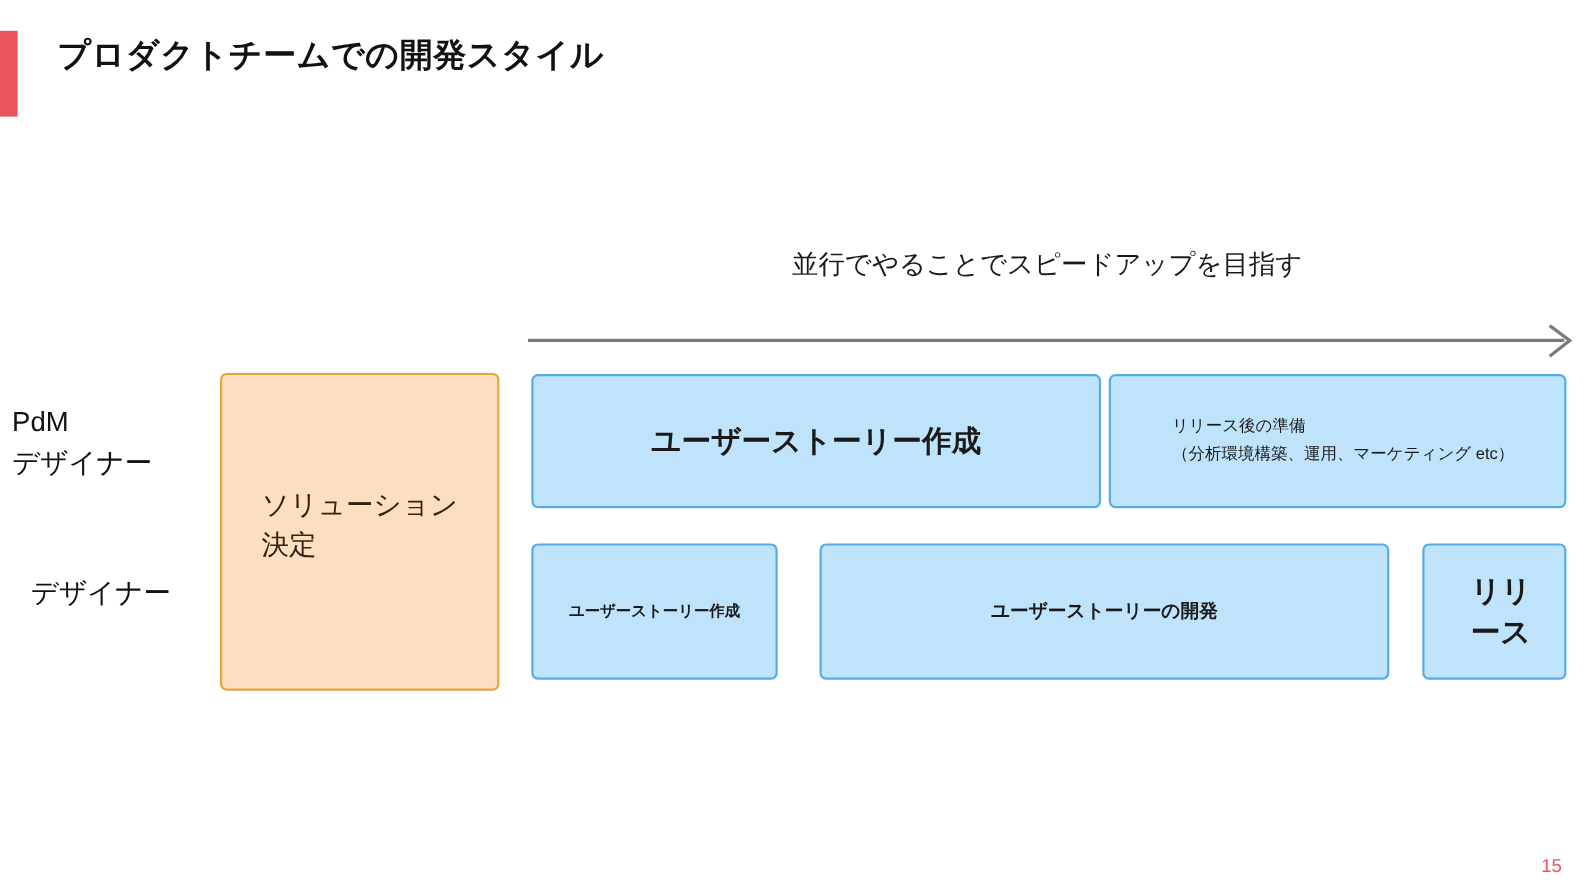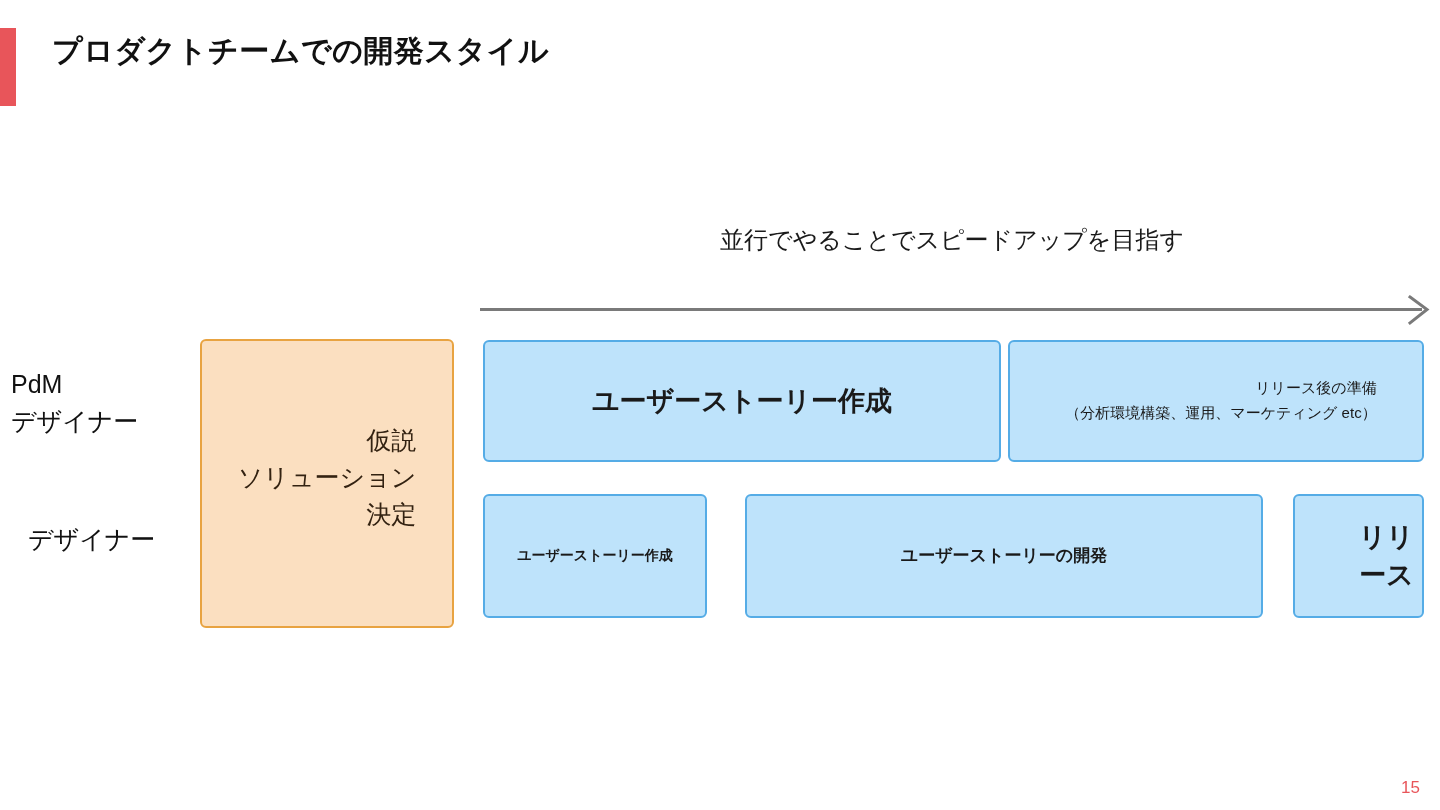--- a/index.html
+++ b/index.html
@@ -79,21 +79,21 @@
   }
 
   
   .box {
     position: absolute;
     box-sizing: border-box;
     border-radius: 6px;
     display: flex;
     align-items: center;
     justify-content: center;
-    text-align: right;
+    text-align: left;
     color: #1a1a1a;
   }
   .box-blue {
     background: #BEE3FB;
     border: 2px solid #55ACE6;
   }
   .box-orange {
     background: #FBDFC0;
     border: 2px solid #E8A341;
   }
@@ -204,21 +204,20 @@
   </div>
 
   <div class="role-label role-pdm">
     <div>PdM</div>
     <div>デザイナー</div>
   </div>
   <div class="role-label role-engineer">デザイナー</div>
 
   <div class="box box-orange" id="box-decision">
     <div class="box-text">
-      <div>仮説</div>
       <div>ソリューション</div>
       <div>決定</div>
     </div>
   </div>
 
   <div class="box box-blue" id="box-story-pdm">
     <div class="box-text">ユーザーストーリー作成</div>
   </div>
 
   <div class="box box-blue" id="box-post-release">

